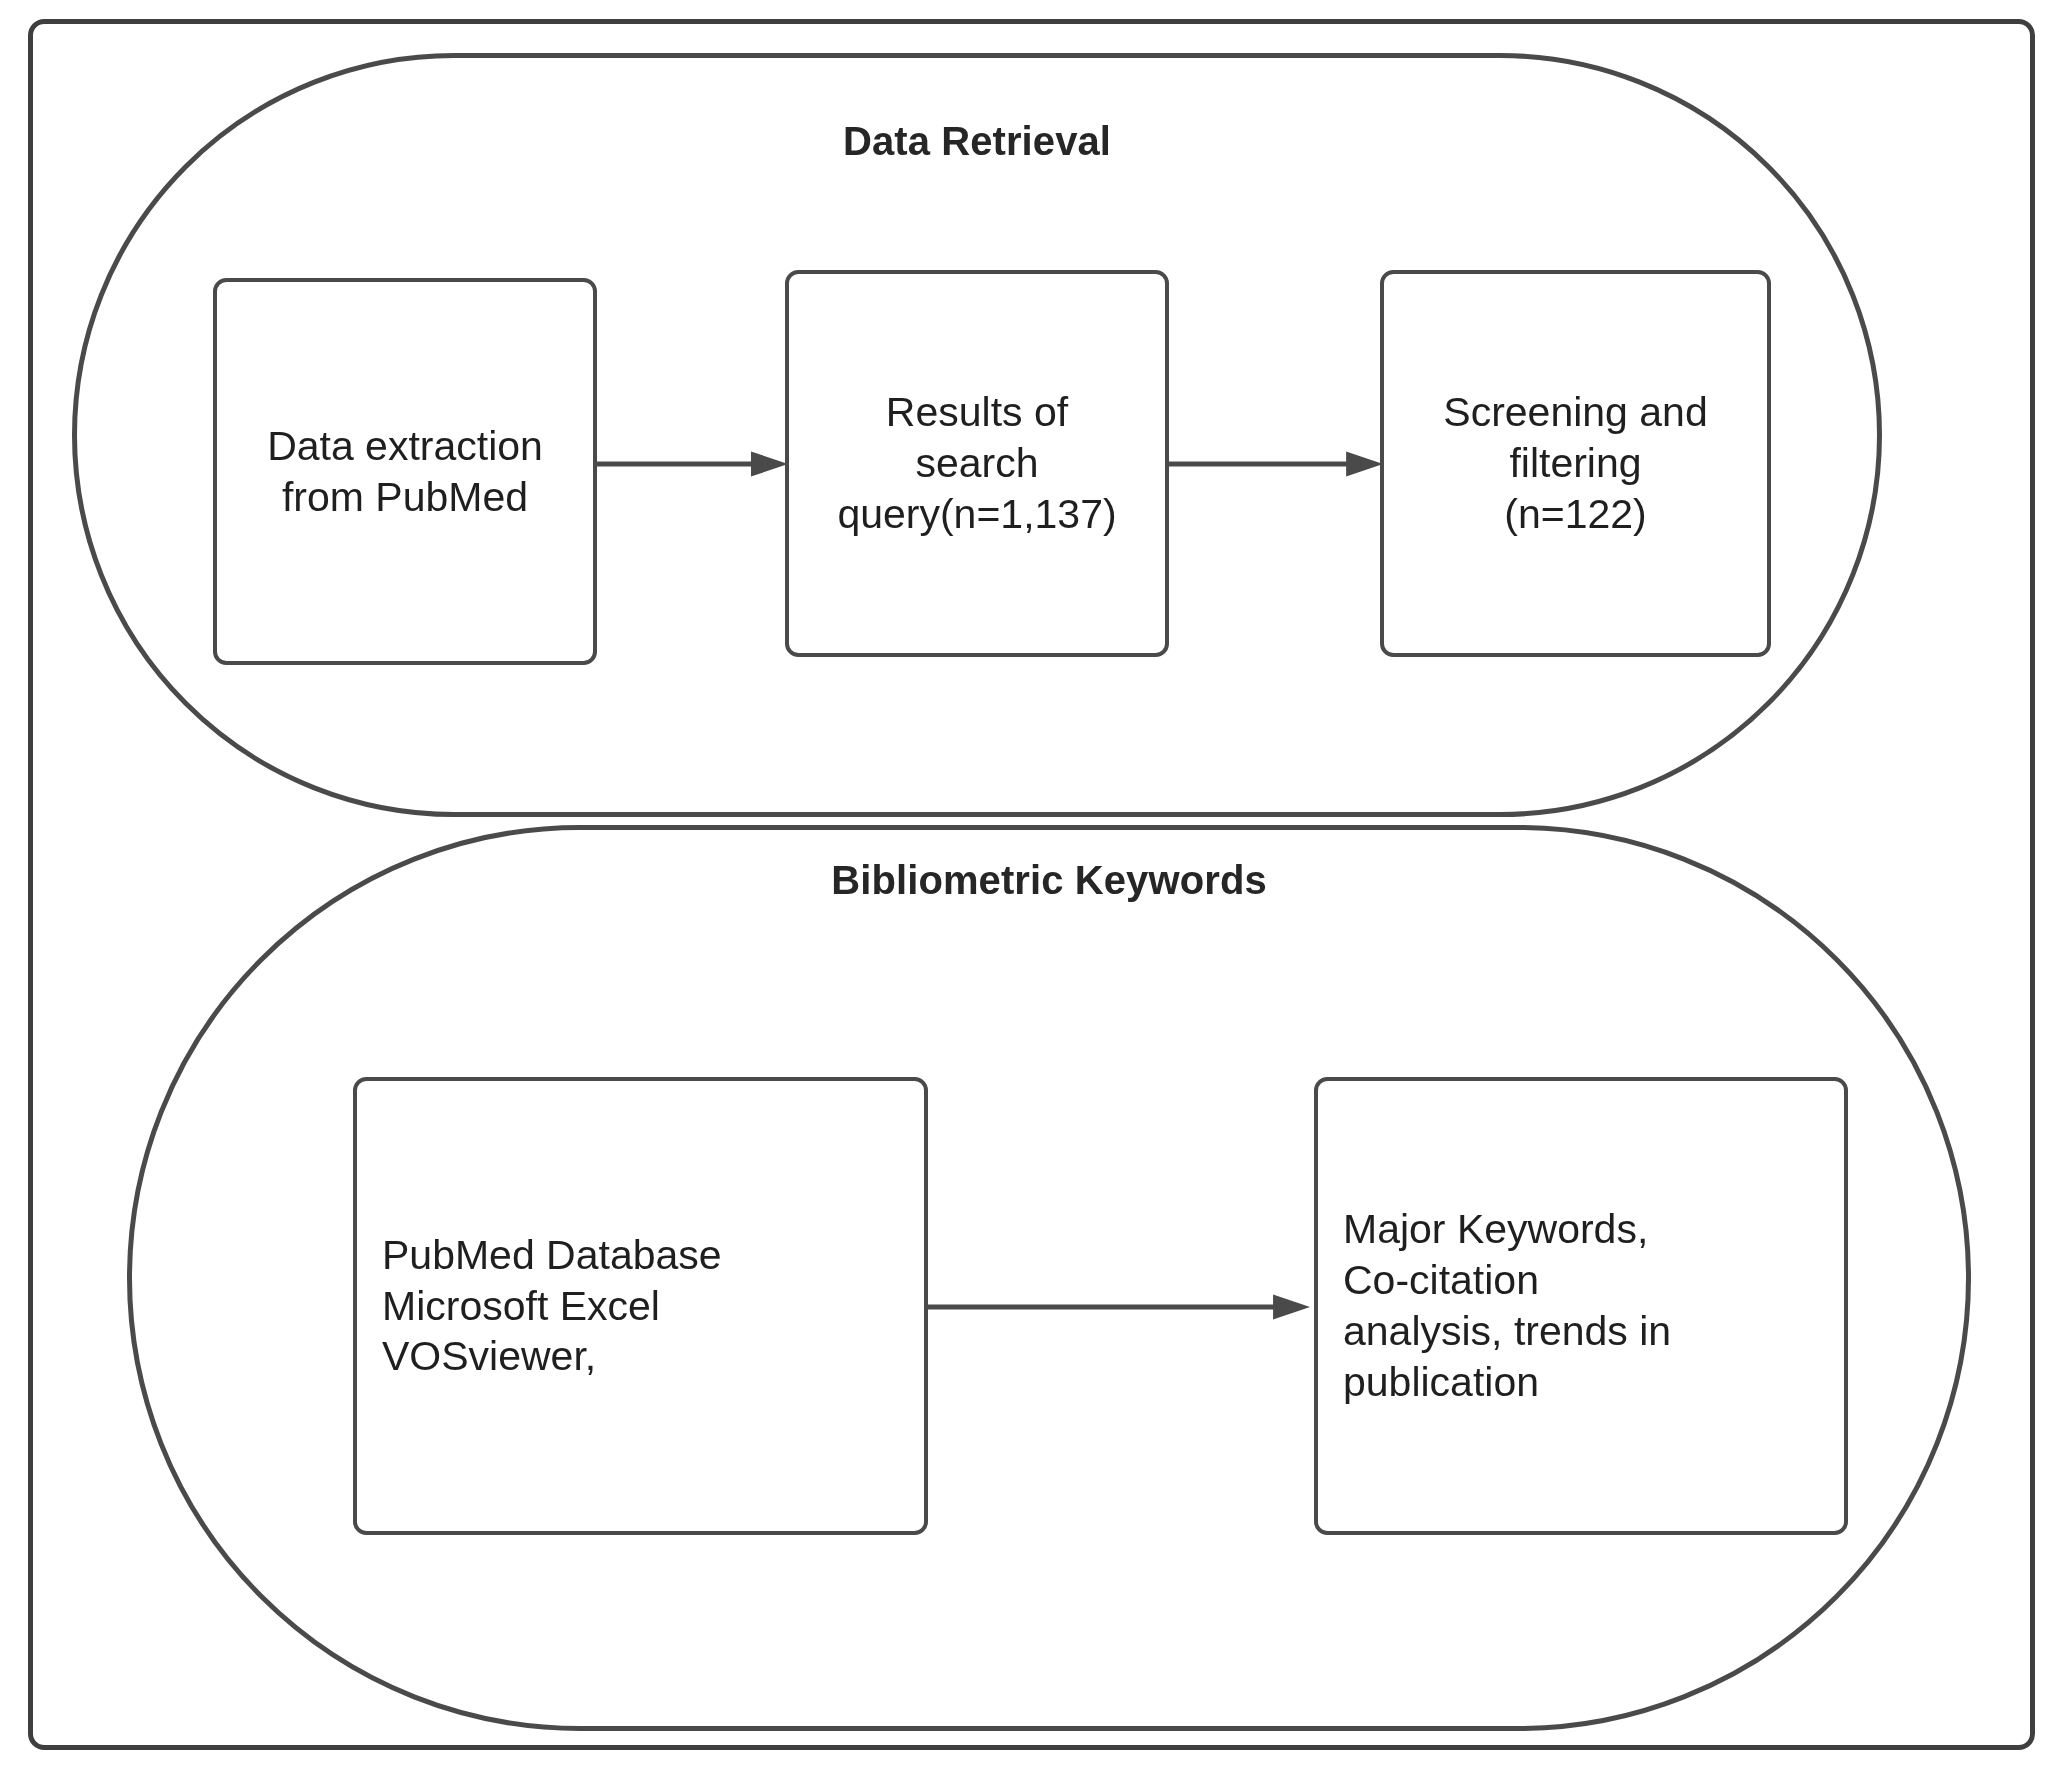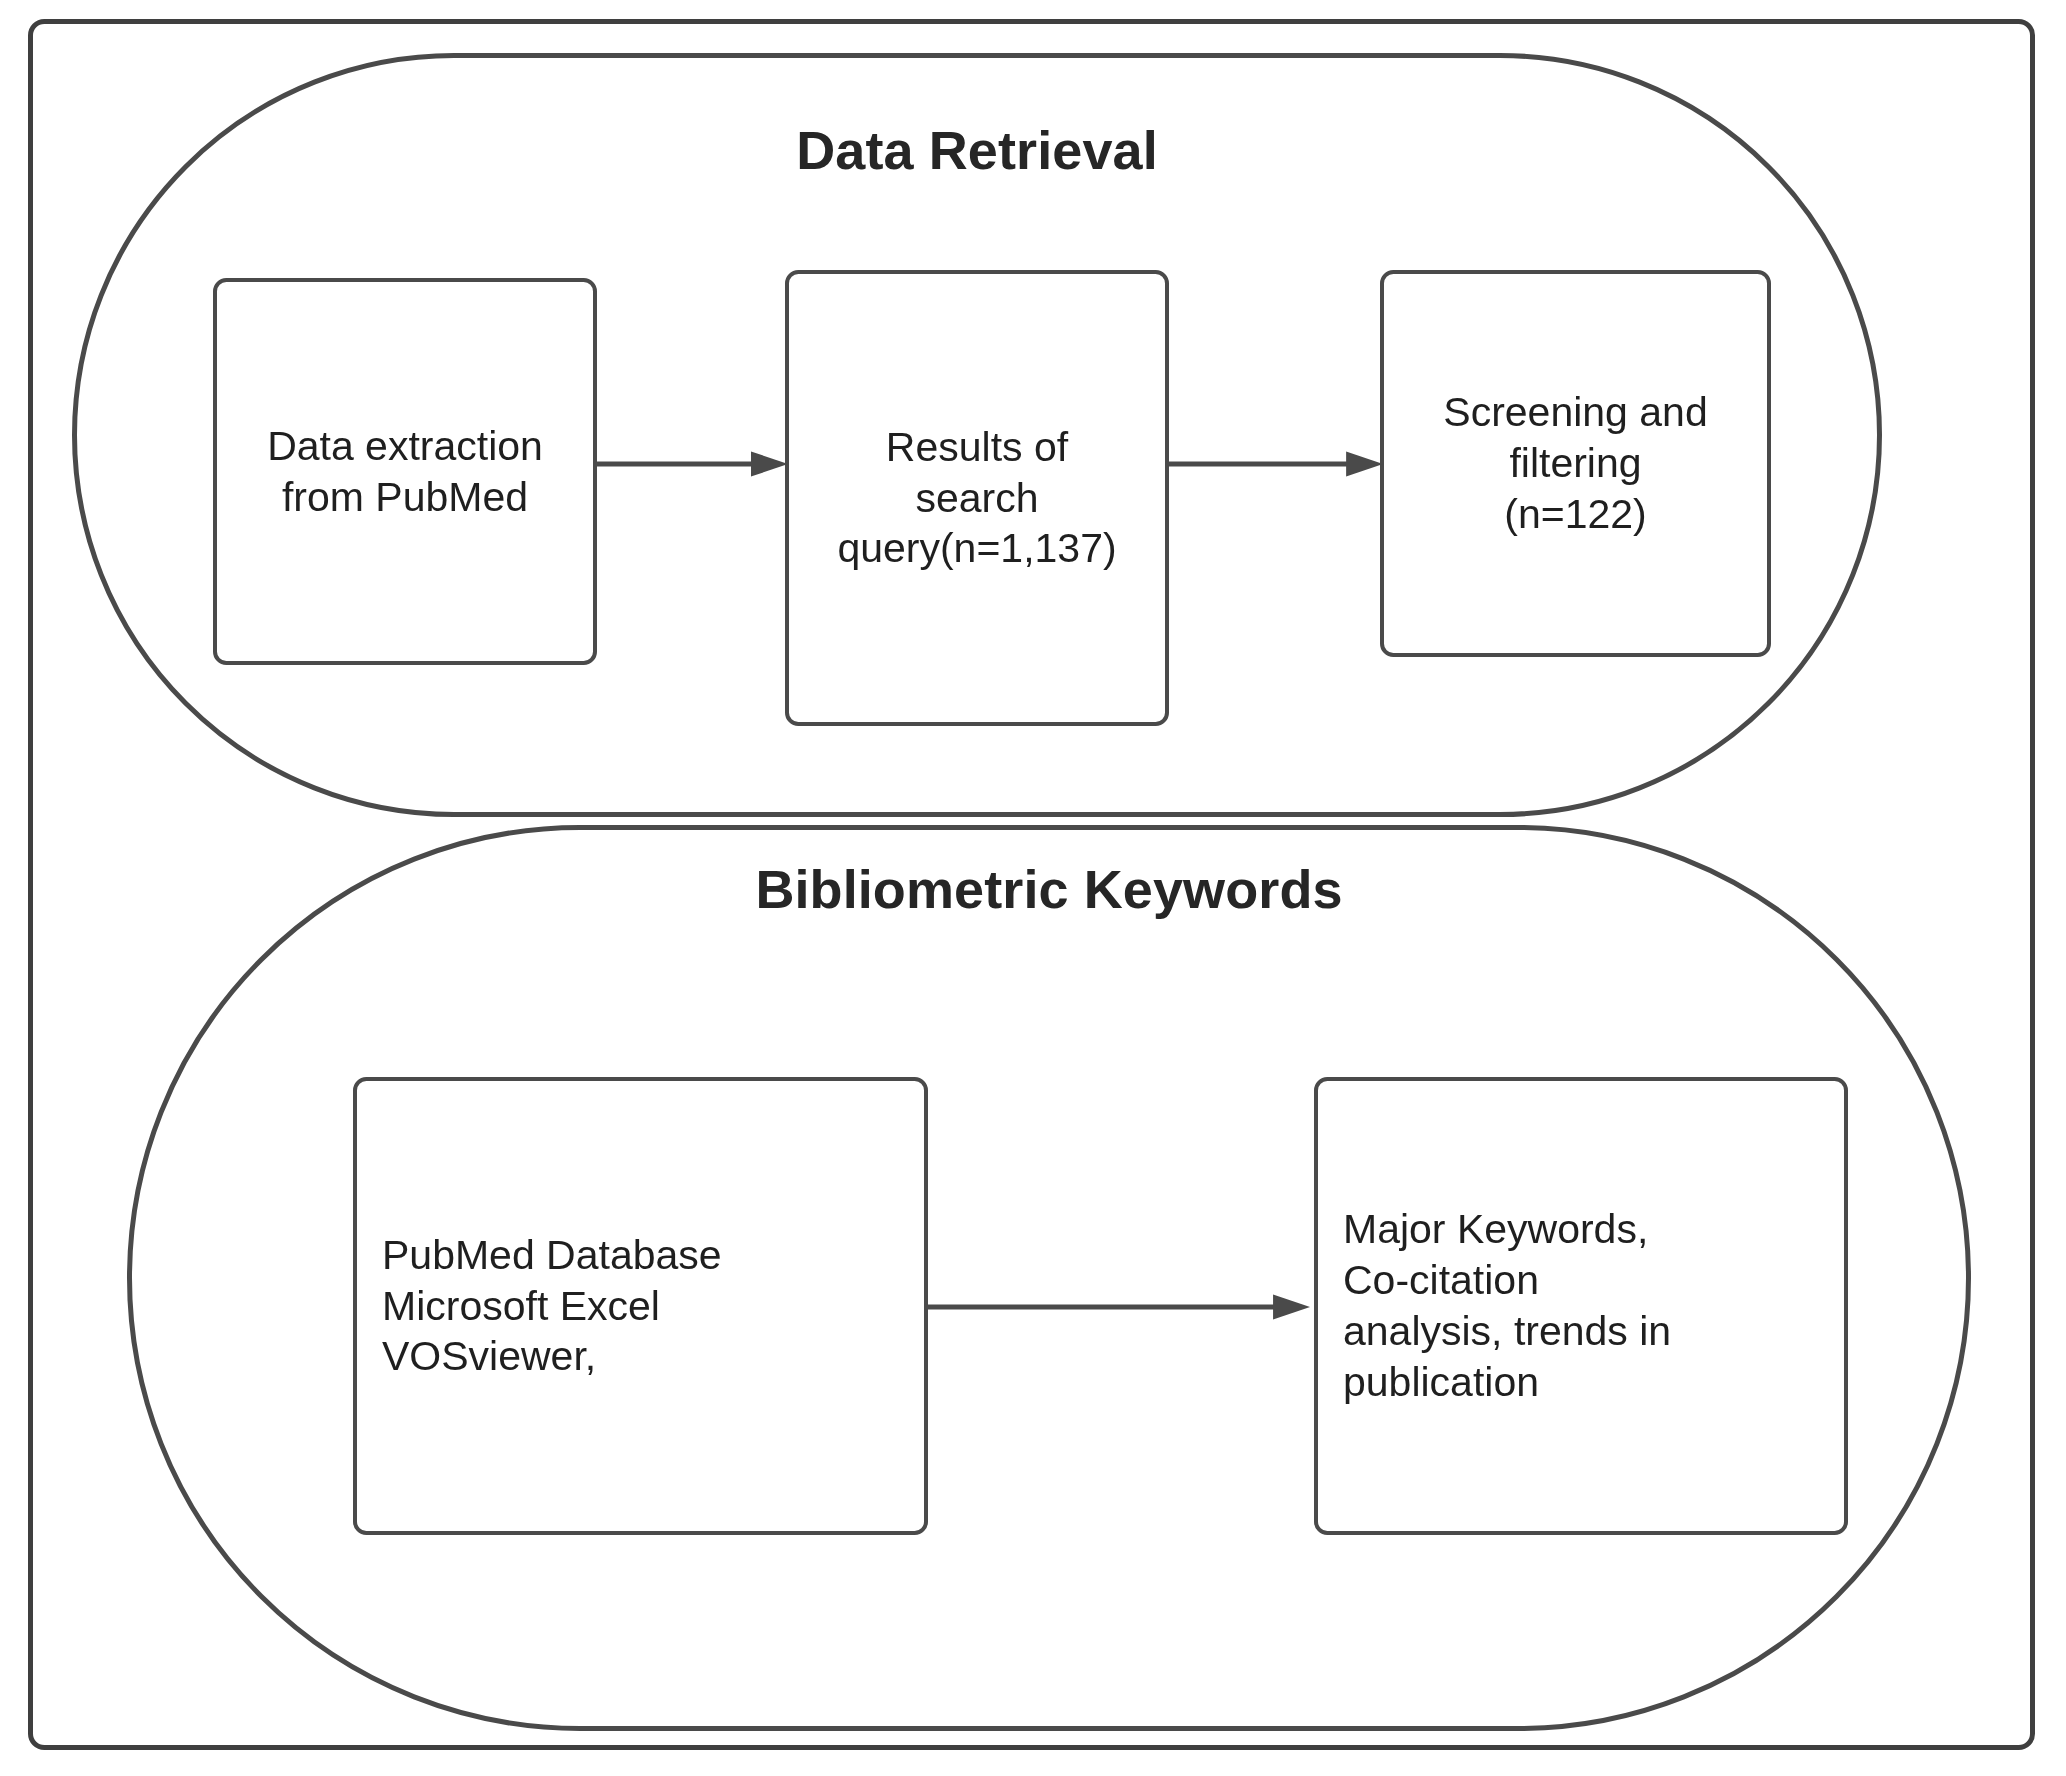--- a/index.html
+++ b/index.html
@@ -52,21 +52,21 @@
     top: 825px;
     width: 1844px;
     height: 906px;
     border-radius: 453px / 453px;
   }
 
   .group-title {
     position: absolute;
     width: 100%;
     text-align: center;
-    font-size: 54px;
+    font-size: 40px;
     font-weight: bold;
     color: #262626;
     letter-spacing: 0.1px;
     white-space: nowrap;
   }
   .group-data-retrieval .group-title { top: 61px; left: 0; }
   .group-bibliometric  .group-title { top: 28px; left: 0; }
 
   
   .node {
@@ -85,21 +85,21 @@
     width: 100%;
     padding: 0 10.3px;
     box-sizing: border-box;
     white-space: pre-line;
   }
   .node.center .node-text { text-align: center; }
   .node.left   .node-text { text-align: left; padding-left: 25px; }
 
   
   .node-extraction { left: 213px;  top: 270px;  width: 384px; height: 387px; margin-top: 8px; }
-  .node-results    { left: 785px; top: 270px;  width: 384px; height: 456px; align-items: center; }
+  .node-results    { left: 785px; top: 270px;  width: 384px; height: 387px; align-items: center; }
   .node-screening  { left: 1380px; top: 270px;  width: 391px; height: 387px; }
 
   
   .node-tools    { left: 353px;  top: 1077px; width: 575px; height: 458px; }
   .node-outputs  { left: 1306px; top: 1077px; width: 534px; height: 458px; margin-left: 8px; }
 
   
   .arrow {
     position: absolute;
     height: 30px;

